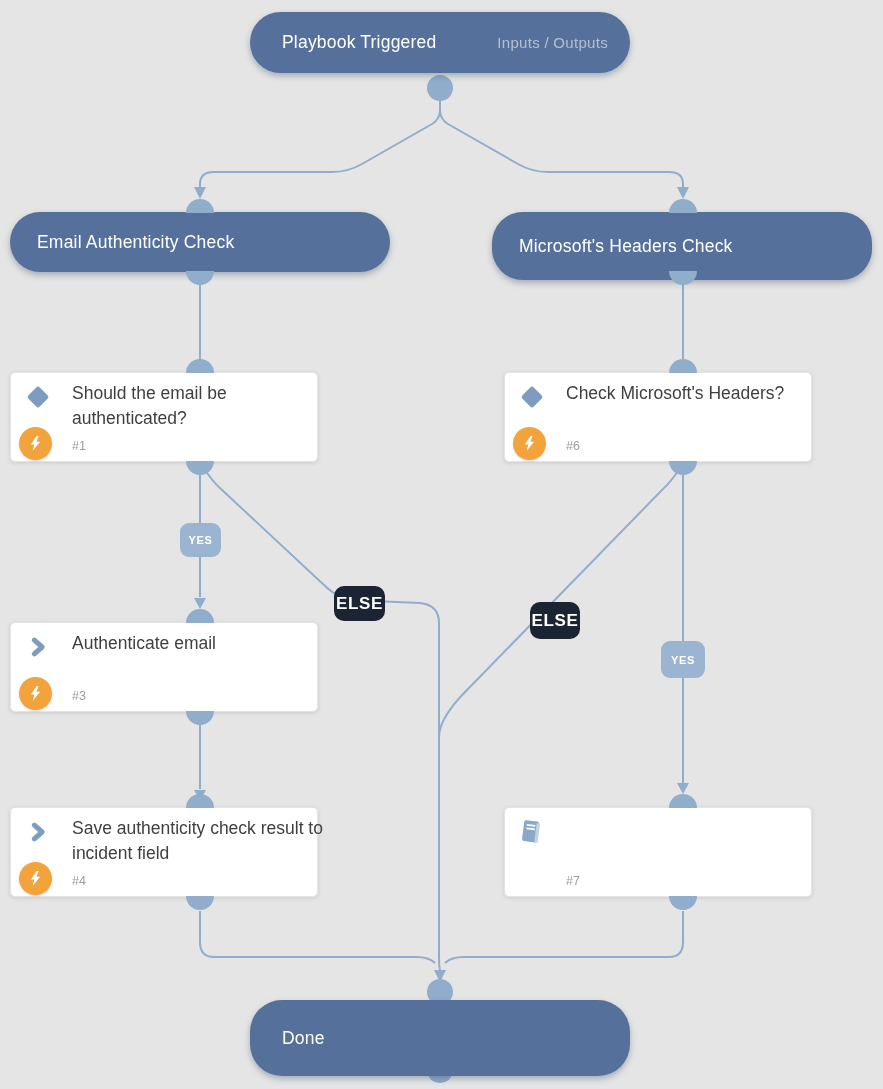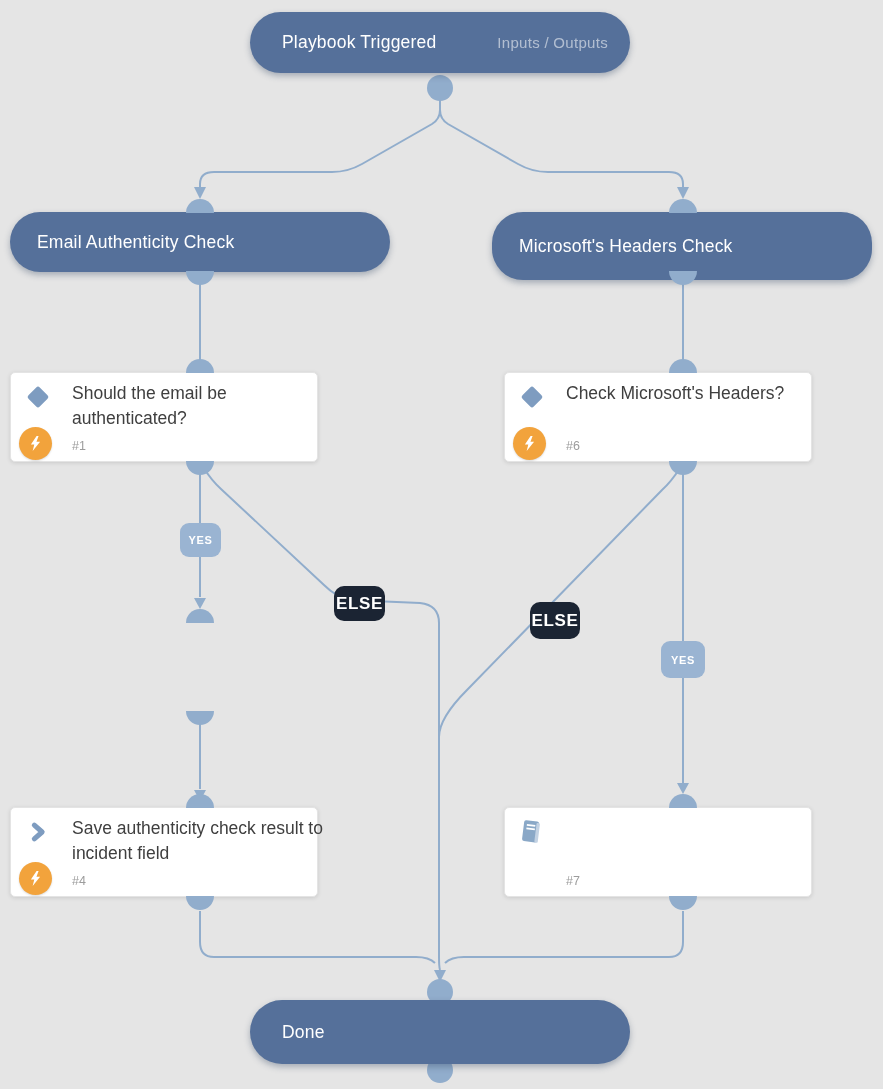--- a/index.html
+++ b/index.html
@@ -15,21 +15,21 @@
   .pill{
     position:absolute;z-index:1;background:#55709a;color:#ffffff;
     border-radius:31px;display:flex;align-items:center;
     box-shadow:0 3px 6px rgba(45,65,95,.35);
     font-size:17.5px;letter-spacing:.2px;
   }
   #trigger{left:250px;top:12px;width:380px;height:61px;padding-left:32px;box-sizing:border-box;}
   #trigger .io-link{position:absolute;right:22px;font-size:15px;color:rgba(255,255,255,.55);letter-spacing:.3px;}
   #section-left{left:10px;top:212px;width:380px;height:60px;padding-left:27px;box-sizing:border-box;}
   #section-right{left:492px;top:212px;width:380px;height:68px;padding-left:27px;box-sizing:border-box;}
-  #done{left:250px;top:1000px;width:380px;height:64px;padding-left:32px;box-sizing:border-box;border-radius:32px;}
+  #done{left:250px;top:1000px;width:380px;height:76px;padding-left:32px;box-sizing:border-box;border-radius:32px;}
 
   
   .task-card{
     position:absolute;z-index:1;width:308px;height:90px;background:#ffffff;
     border:1px solid #e4e4e4;border-radius:5px;box-sizing:border-box;
     box-shadow:0 1px 4px rgba(0,0,0,.12);
   }
   #card-1,#card-3,#card-4{left:10px;}
   #card-6,#card-7{left:492px;margin-left:12px;}
   #card-1,#card-6{top:372px;}
@@ -123,20 +123,34 @@
       </span>
     <span class="card-title">Check Microsoft's Headers?</span>
     <span class="engine">
       <svg viewBox="0 0 24 24" width="19" height="19">
           <path d="M13.4 2.5 L6.2 13.2 h4.3 L8.4 21.5 L17.8 9.8 h-4.6 L15.9 2.5 Z" fill="#ffffff"></path>
         </svg>
     </span>
     <span class="card-id">#6</span>
   </div>
 
+  <div id="card-3" class="task-card">
+    <span class="type-slot">
+      <svg viewBox="0 0 24 24" width="22" height="22">
+          <path d="M8 4.5 L16.5 12 L8 19.5" fill="none" stroke="#7e9cc0" stroke-width="5.5" stroke-linecap="round" stroke-linejoin="round"></path>
+        </svg>
+    </span>
+    <span class="card-title">Authenticate email</span>
+    <span class="engine">
+      <svg viewBox="0 0 24 24" width="19" height="19">
+          <path d="M13.4 2.5 L6.2 13.2 h4.3 L8.4 21.5 L17.8 9.8 h-4.6 L15.9 2.5 Z" fill="#ffffff"></path>
+        </svg>
+    </span>
+    <span class="card-id">#3</span>
+  </div>
 
   <div id="card-4" class="task-card">
     <span class="type-slot">
       <svg viewBox="0 0 24 24" width="22" height="22">
           <path d="M8 4.5 L16.5 12 L8 19.5" fill="none" stroke="#7e9cc0" stroke-width="5.5" stroke-linecap="round" stroke-linejoin="round"></path>
         </svg>
     </span>
     <span class="card-title">Save authenticity check result to incident field</span>
     <span class="engine">
       <svg viewBox="0 0 24 24" width="19" height="19">

